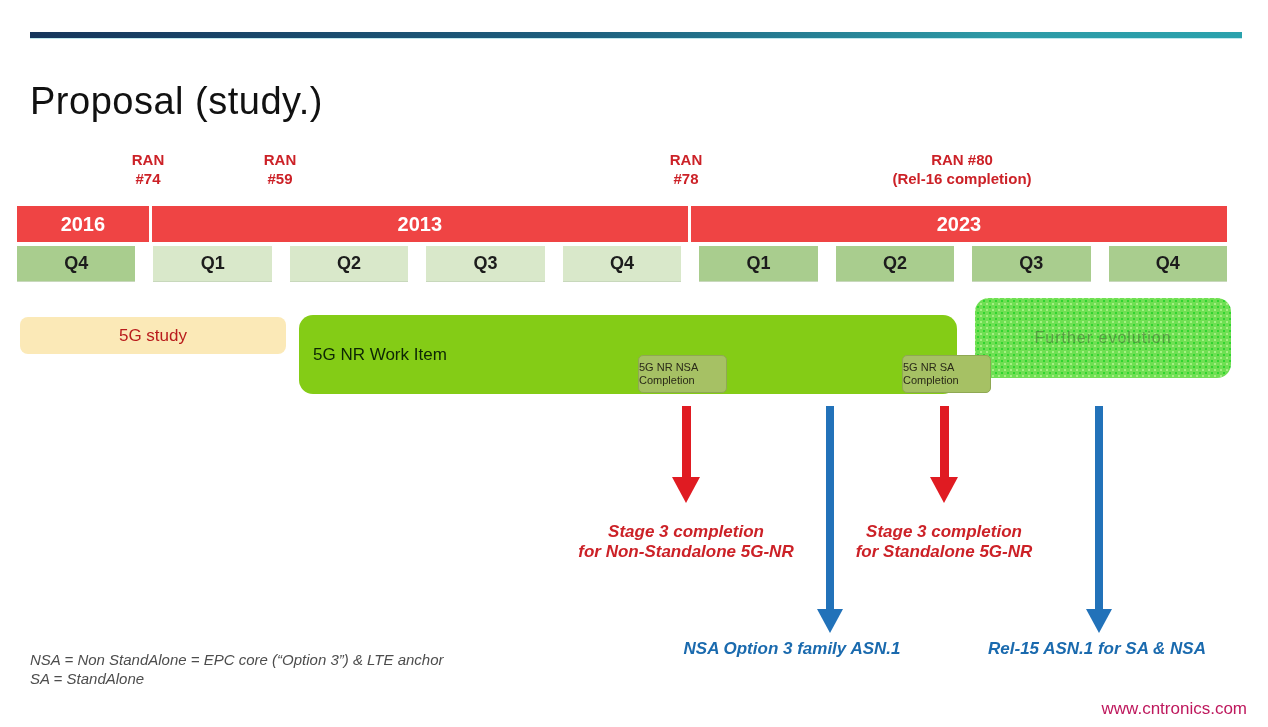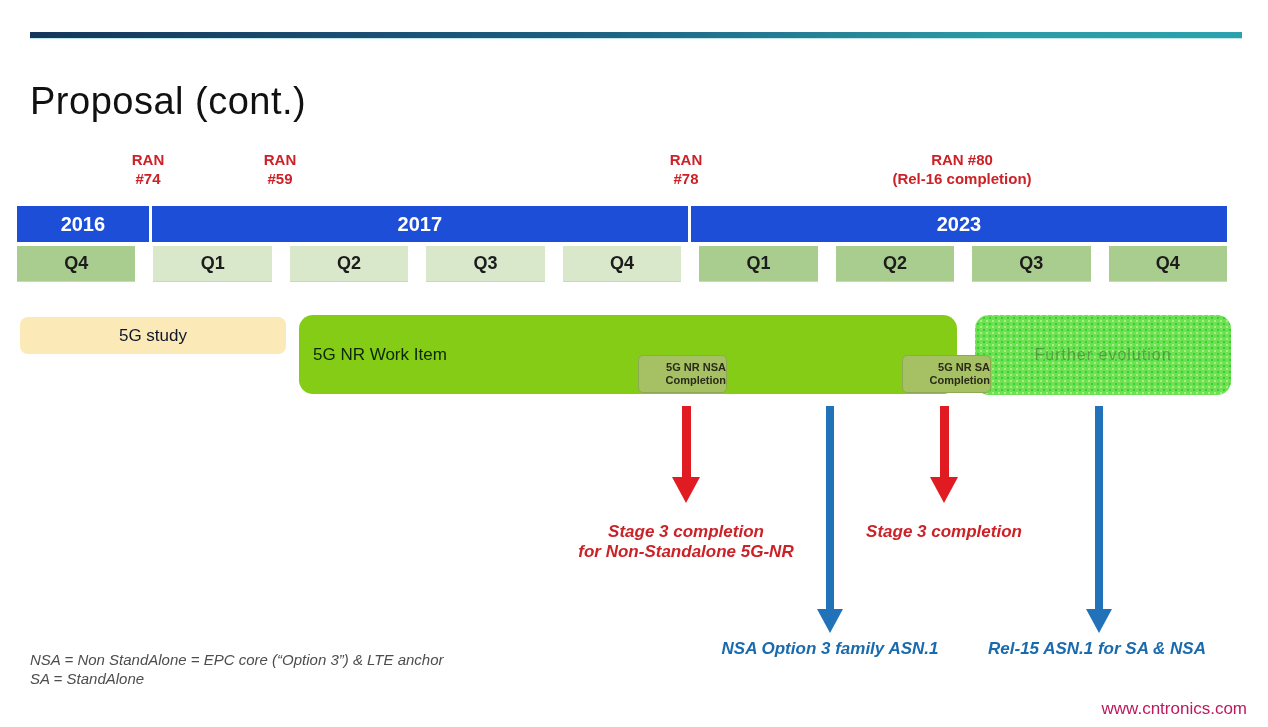--- a/index.html
+++ b/index.html
@@ -32,68 +32,67 @@
   }
 
   
   .year-row, .quarter-row {
     left:17px; width:1210px; height:36px;
     display:grid; grid-template-columns:repeat(9,1fr); gap:3px;
   }
   .year-row { top:206px; }
   .quarter-row { top:246px;gap:18px; }
   .year-cell {
-    background:#1d4ed8; color:#ffffff;
+    background:#ef4444; color:#ffffff;
     font-weight:bold; font-size:20px;
     display:flex; align-items:center; justify-content:center;
   }
   .span1 { grid-column:span 1; }
   .span4 { grid-column:span 4; }
   .q-cell {
     color:#1c1c1c; font-weight:bold; font-size:18px;
     display:flex; align-items:center; justify-content:center;
     border-bottom:1px solid #c8d8bc;
   }
   .q-medium { background:#a9cd8e; }
   .q-light  { background:#d9e8ca; }
 
   
   .study-bar {
     left:20px; top:317px; width:266px; height:37px;
     background:#fbe9b7; border-radius:8px;
     display:flex; align-items:center; justify-content:center;
-    font-size:17px; color:#0f172a;
+    font-size:17px; color:#b91c1c;
   }
   .work-bar {
     left:299px; top:315px; width:658px; height:79px;
     background:#84cc16; border-radius:14px;
     display:flex; align-items:center;
     padding-left:14px; font-size:17px; color:#0d2605;
   }
   .further-bar {
-    left:975px; top:315px; width:256px; height:80px;
+    left:975px; top:298px; width:256px; height:80px;
     border-radius:14px;
     background-color:#6fdf53;
     background-image:
       radial-gradient(#2fd42f 30%, transparent 32%),
       radial-gradient(#a4f083 28%, transparent 30%);
     background-size:6px 6px;
     background-position:0 0, 3px 3px;
     display:flex; align-items:center; justify-content:center;
   }
   .further-label {
     font-size:16px; color:rgba(70,105,55,0.55); letter-spacing:1px;
   }
   .completion-box {
     width:89px; height:38px;
     background:#a6c164; border:1px solid #8fa853; border-radius:5px;
-    display:flex; flex-direction:column; align-items:flex-end; justify-content:center;
+    display:flex; flex-direction:column; align-items:flex-start; justify-content:center;
     font-size:11px; line-height:13px; color:#2a2a18; text-align:center;
     z-index:3;
-    font-weight:bold;
   }
   .nsa-box { left:638px; top:355px; }
   .sa-box  { left:902px; top:355px; }
 
   
   .arrow {
     display:flex; flex-direction:column; align-items:center;
     width:28px;
   }
   .arrow .shaft { flex:1; }
@@ -138,42 +137,42 @@
   .watermark {
     right:21px; top:699px;
     font-size:17px; color:#be185d;
   }
 </style>
 </head>
 <body>
 
 <div class="abs top-bar"></div>
 
-<div class="abs page-title">Proposal (cont.)</div>
+<div class="abs page-title">Proposal (study.)</div>
 
 <div class="abs milestone" style="left:148px; top:150px;">
   <div>RAN</div>
   <div>#74</div>
 </div>
 <div class="abs milestone" style="left:280px; top:150px;">
   <div>RAN</div>
   <div>#59</div>
 </div>
 <div class="abs milestone" style="left:686px; top:150px;">
   <div>RAN</div>
   <div>#78</div>
 </div>
 <div class="abs milestone" style="left:962px; top:150px;">
   <div>RAN #80</div>
   <div>(Rel-16 completion)</div>
 </div>
 
 <div class="abs year-row">
   <div class="year-cell span1">2016</div>
-  <div class="year-cell span4">2017</div>
+  <div class="year-cell span4">2013</div>
   <div class="year-cell span4">2023</div>
 </div>
 <div class="abs quarter-row">
   <div class="q-cell q-medium">Q4</div>
   <div class="q-cell q-light">Q1</div>
   <div class="q-cell q-light">Q2</div>
   <div class="q-cell q-light">Q3</div>
   <div class="q-cell q-light">Q4</div>
   <div class="q-cell q-medium">Q1</div>
   <div class="q-cell q-medium">Q2</div>
@@ -215,22 +214,23 @@
   <div class="shaft"></div>
   <div class="head"></div>
 </div>
 
 <div class="abs red-note" style="left:686px; top:522px;">
   <div>Stage 3 completion</div>
   <div>for Non-Standalone 5G-NR</div>
 </div>
 <div class="abs red-note" style="left:944px; top:522px;">
   <div>Stage 3 completion</div>
-</div>
-<div class="abs blue-note" style="left:830px; top:639px;">NSA Option 3  family ASN.1</div>
+  <div>for Standalone 5G-NR</div>
+</div>
+<div class="abs blue-note" style="left:792px; top:639px;">NSA Option 3  family ASN.1</div>
 <div class="abs blue-note" style="left:1097px; top:639px;">Rel-15 ASN.1 for SA &amp; NSA</div>
 
 <div class="abs footnote">
   <div>NSA = Non StandAlone = EPC core (“Option 3”) &amp; LTE anchor</div>
   <div>SA = StandAlone</div>
 </div>
 
 <div class="abs watermark">www.cntronics.com</div>
 
 </body></html>

